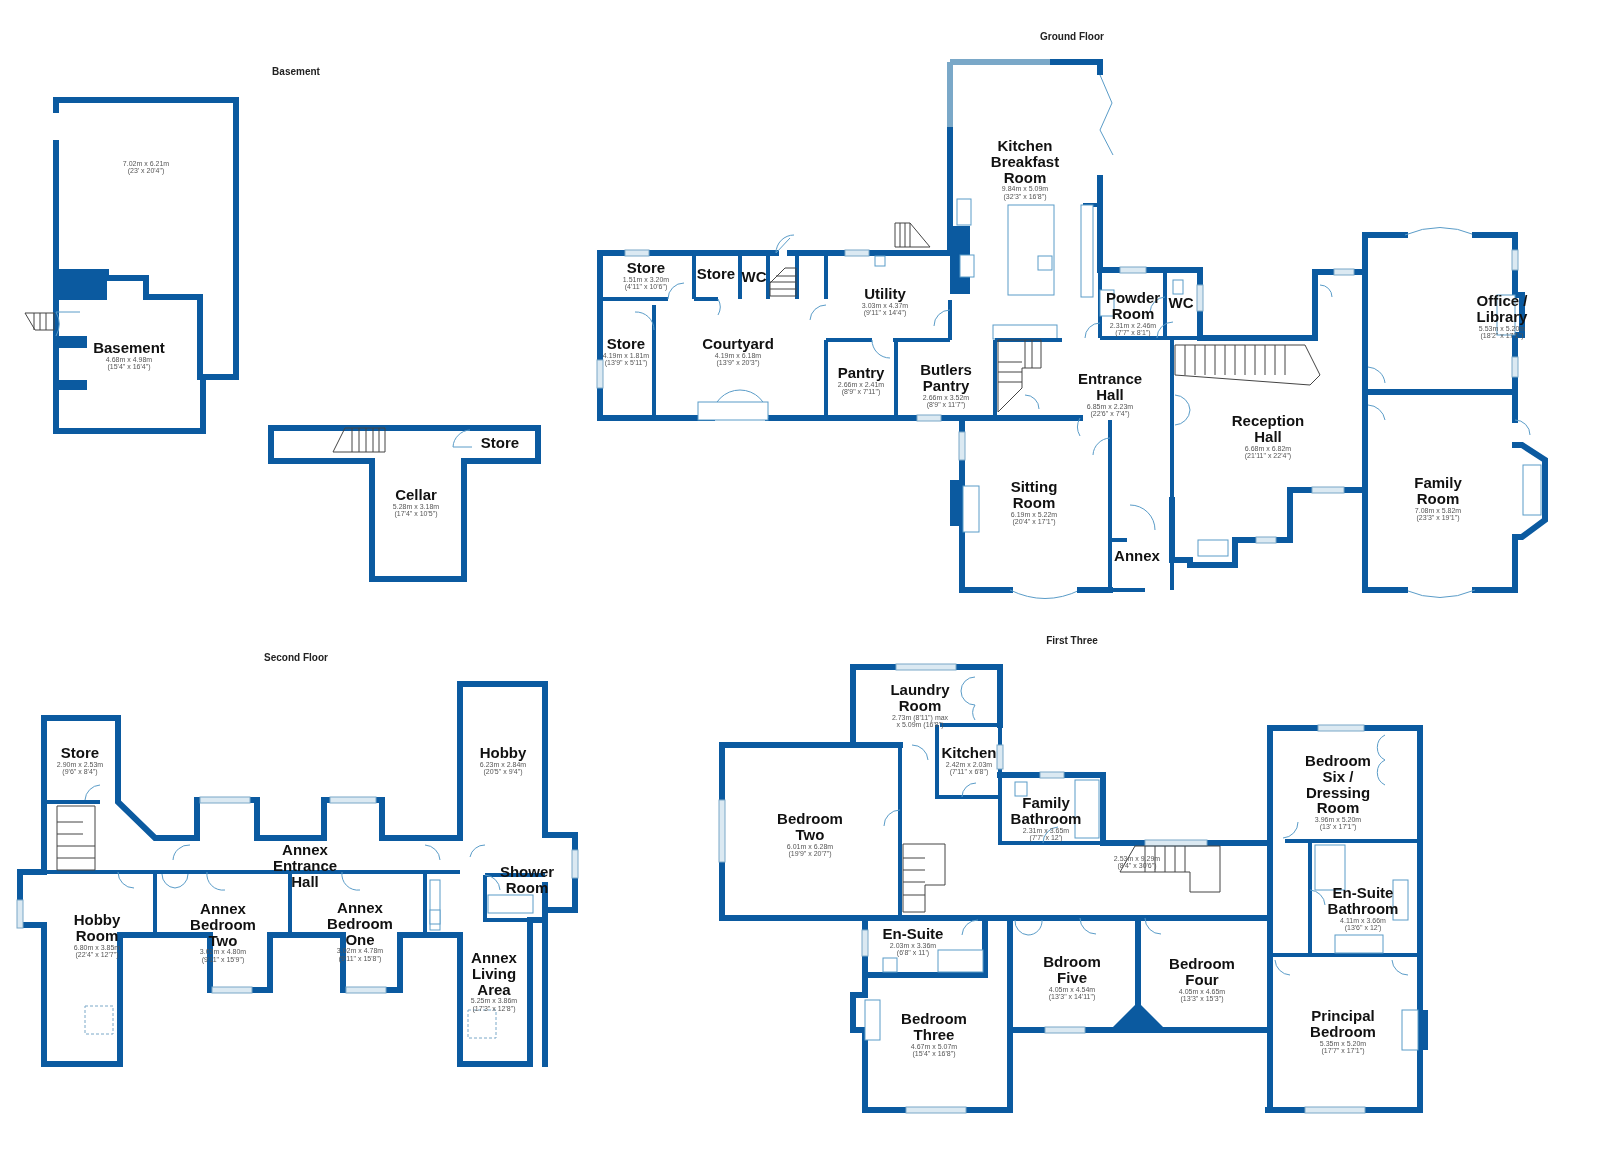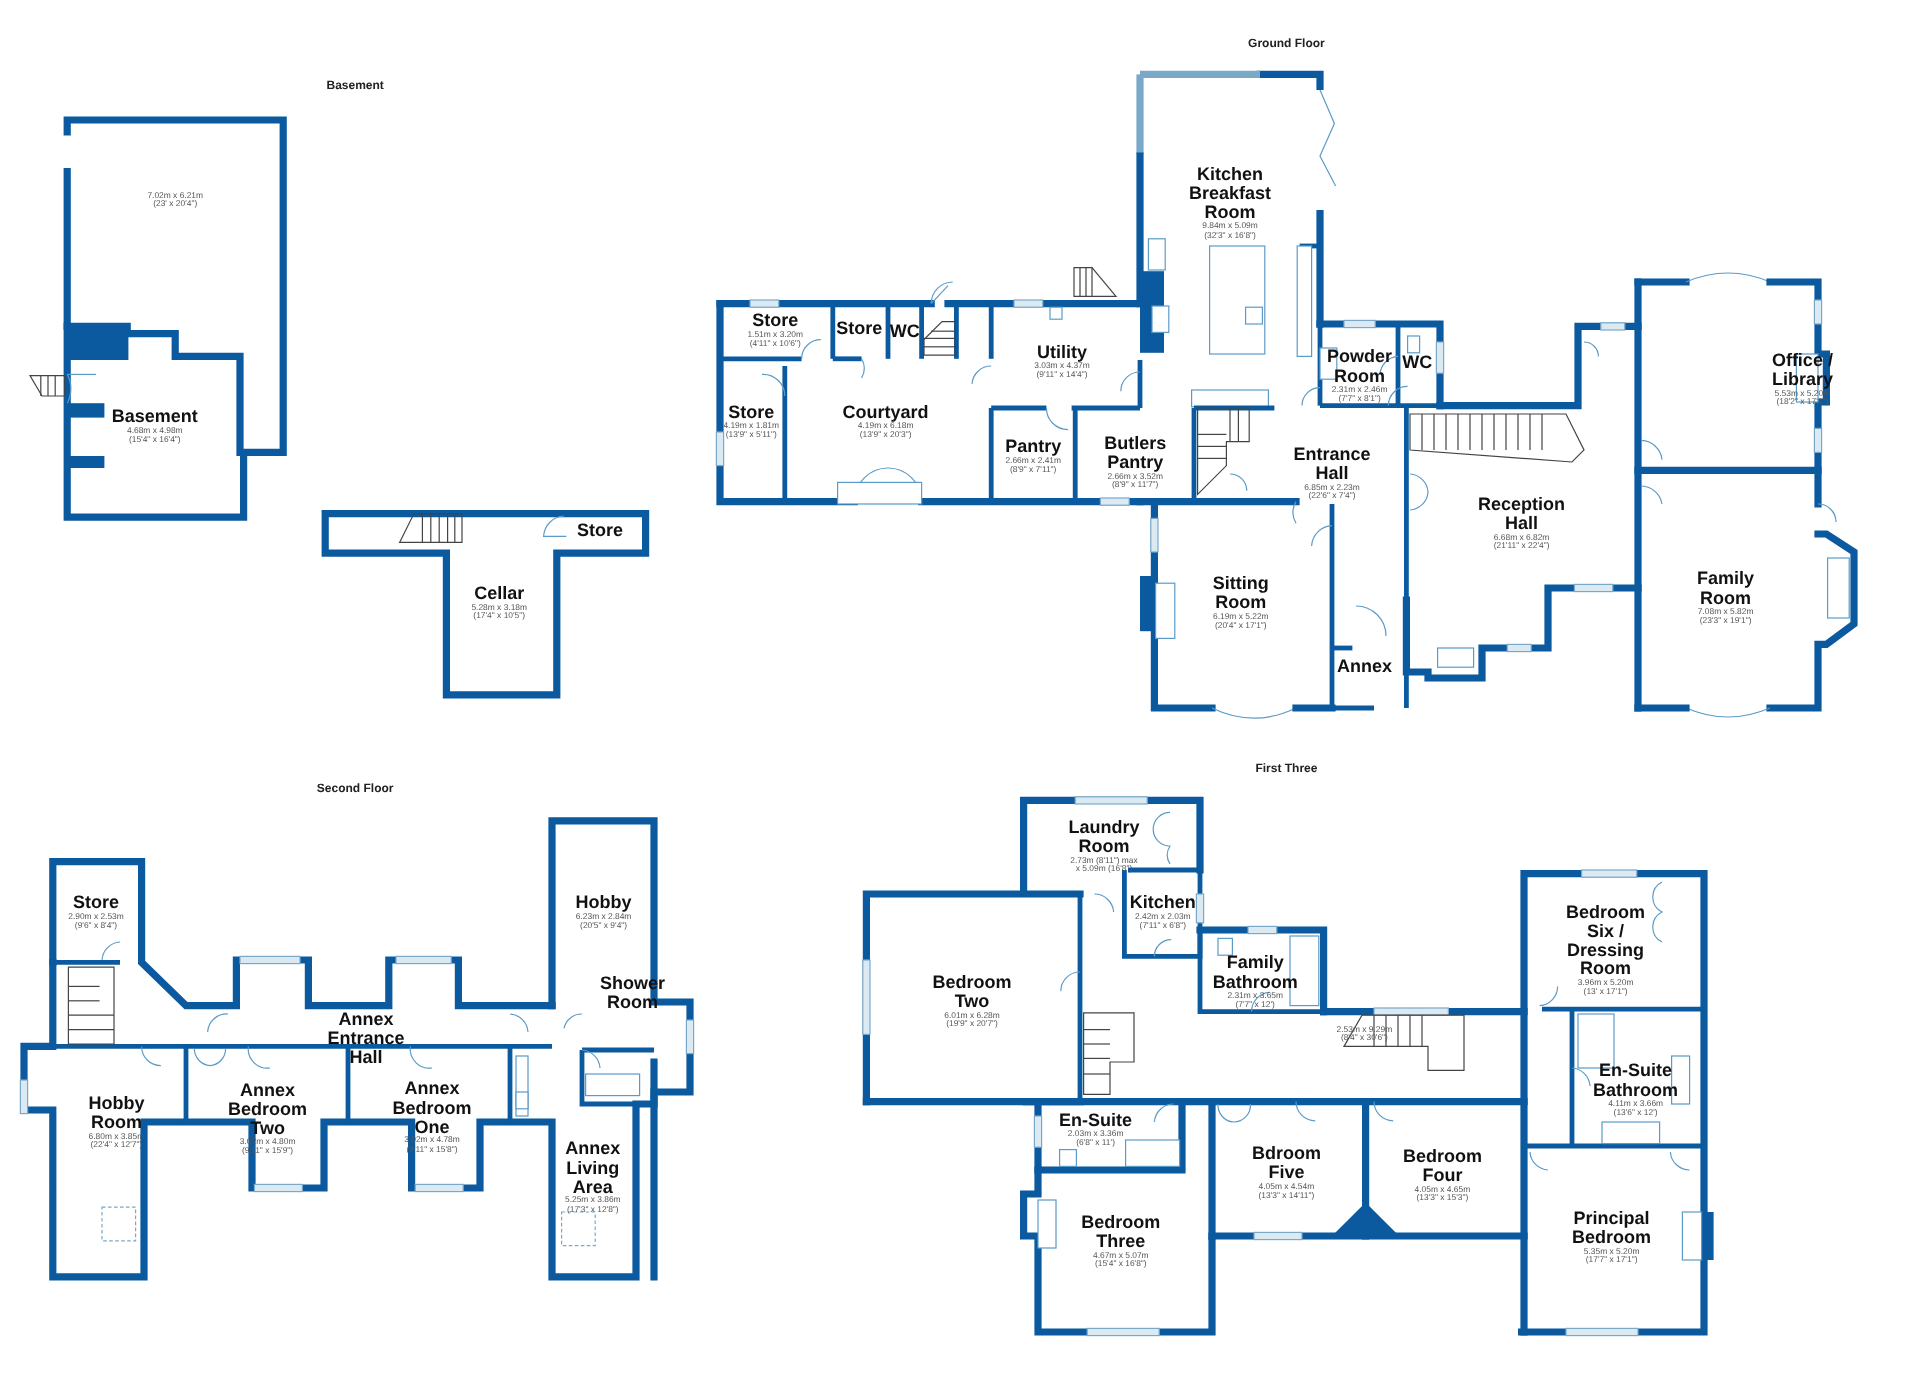--- a/index.html
+++ b/index.html
@@ -431,21 +431,21 @@
 Bedroom
 One</span>
   <span class="dim">3.02m x 4.78m</span>
   <span class="dim">(9'11" x 15'8")</span>
 </div>
 <div class="room" style="left:503px; top:745px;">
   <span class="name">Hobby</span>
   <span class="dim">6.23m x 2.84m</span>
   <span class="dim">(20'5" x 9'4")</span>
 </div>
-<div class="room" style="left:527px; top:812px;">
+<div class="room" style="left:527px; top:864px;">
   <span class="name">Shower
 Room</span>
 </div>
 <div class="room" style="left:494px; top:950px;">
   <span class="name">Annex
 Living
 Area</span>
   <span class="dim">5.25m x 3.86m</span>
   <span class="dim">(17'3" x 12'8")</span>
 </div>

